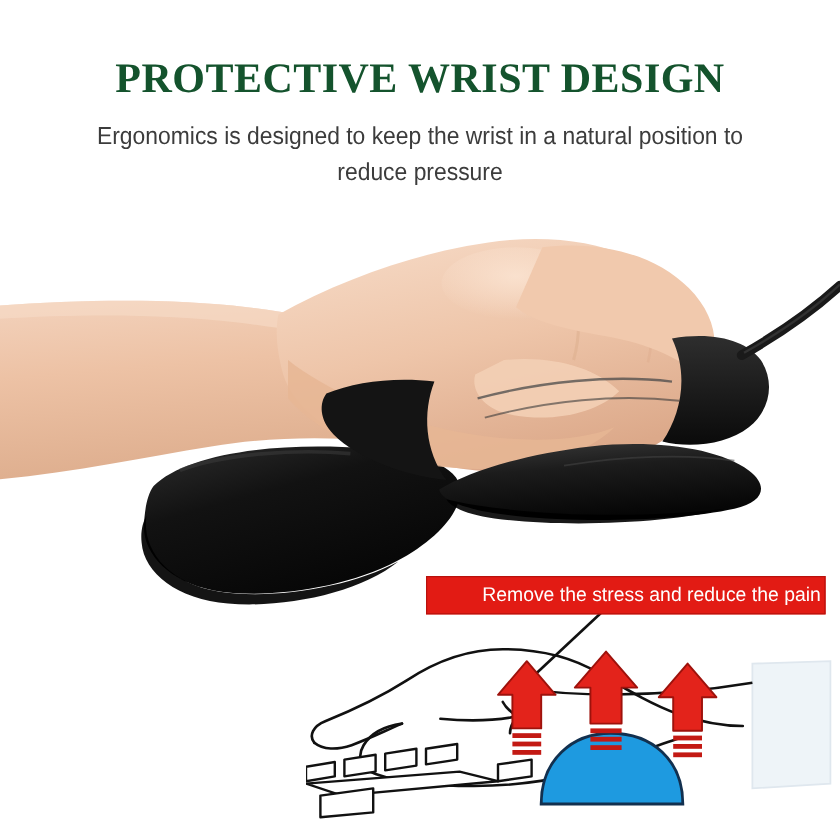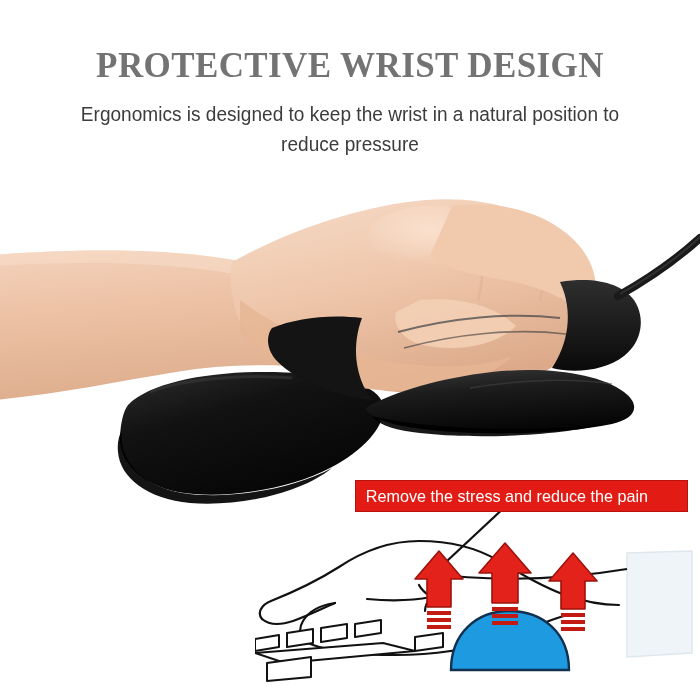--- a/index.html
+++ b/index.html
@@ -30,21 +30,21 @@
   #page-title {
     position: absolute;
     left: 0;
     top: 46px;
     width: 700px;
     text-align: center;
     font-family: "Liberation Serif", serif;
     font-weight: bold;
     font-size: 35px;
     letter-spacing: 0.4px;
-    color: #737373;
+    color: #14532d;
     white-space: nowrap;
   }
   #page-subtitle {
     position: absolute;
     left: 34px;
     top: 99px;
     width: 632px;
     text-align: center;
     font-family: "Liberation Sans", sans-serif;
     font-size: 20.5px;
@@ -70,20 +70,21 @@
     left: 355px;
     top: 480px;
     width: 333px;
     height: 32px;
     background: #e21b14;
     border: 1px solid #b8120c;
     box-sizing: border-box;
     z-index: 60;
     display: flex;
     align-items: center;
+    padding-left: 36px;
   }
   #callout-text {
     color: #ffffff;
     font-family: "Liberation Sans", sans-serif;
     font-size: 16.5px;
     padding-left: 10px;
     white-space: nowrap;
     transform: scaleX(0.98);
     transform-origin: 0 50%;
   }

